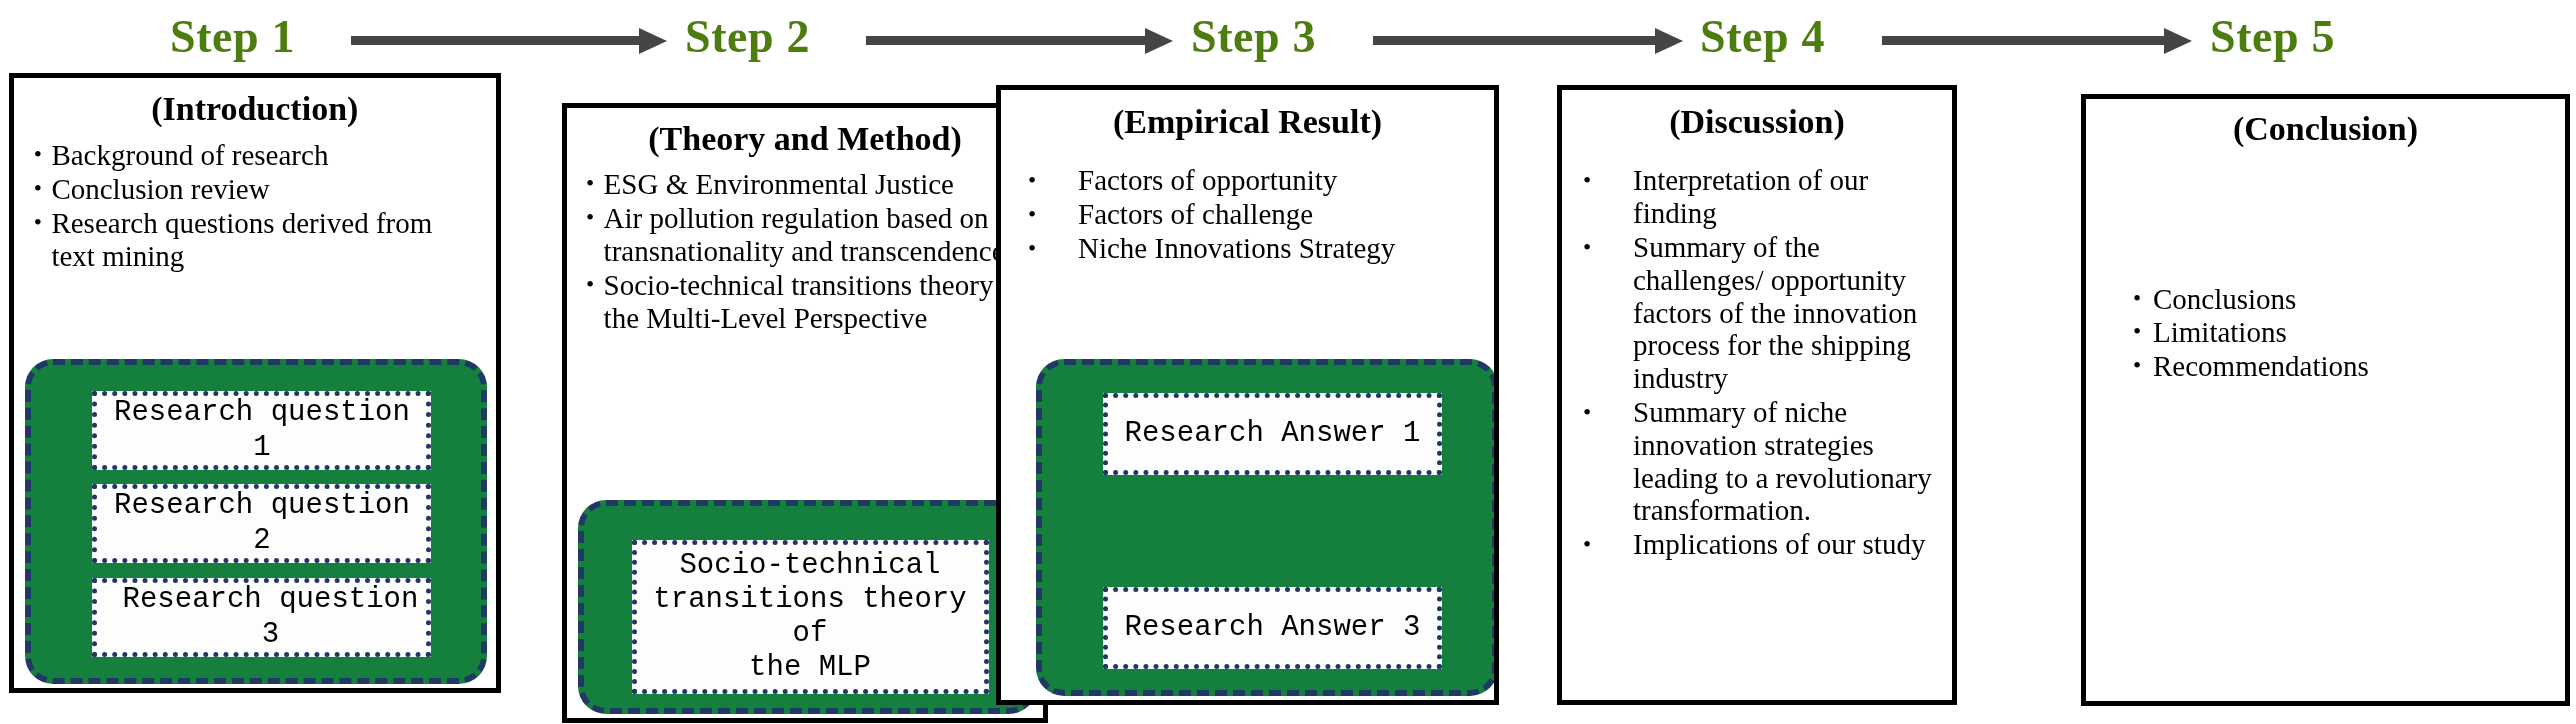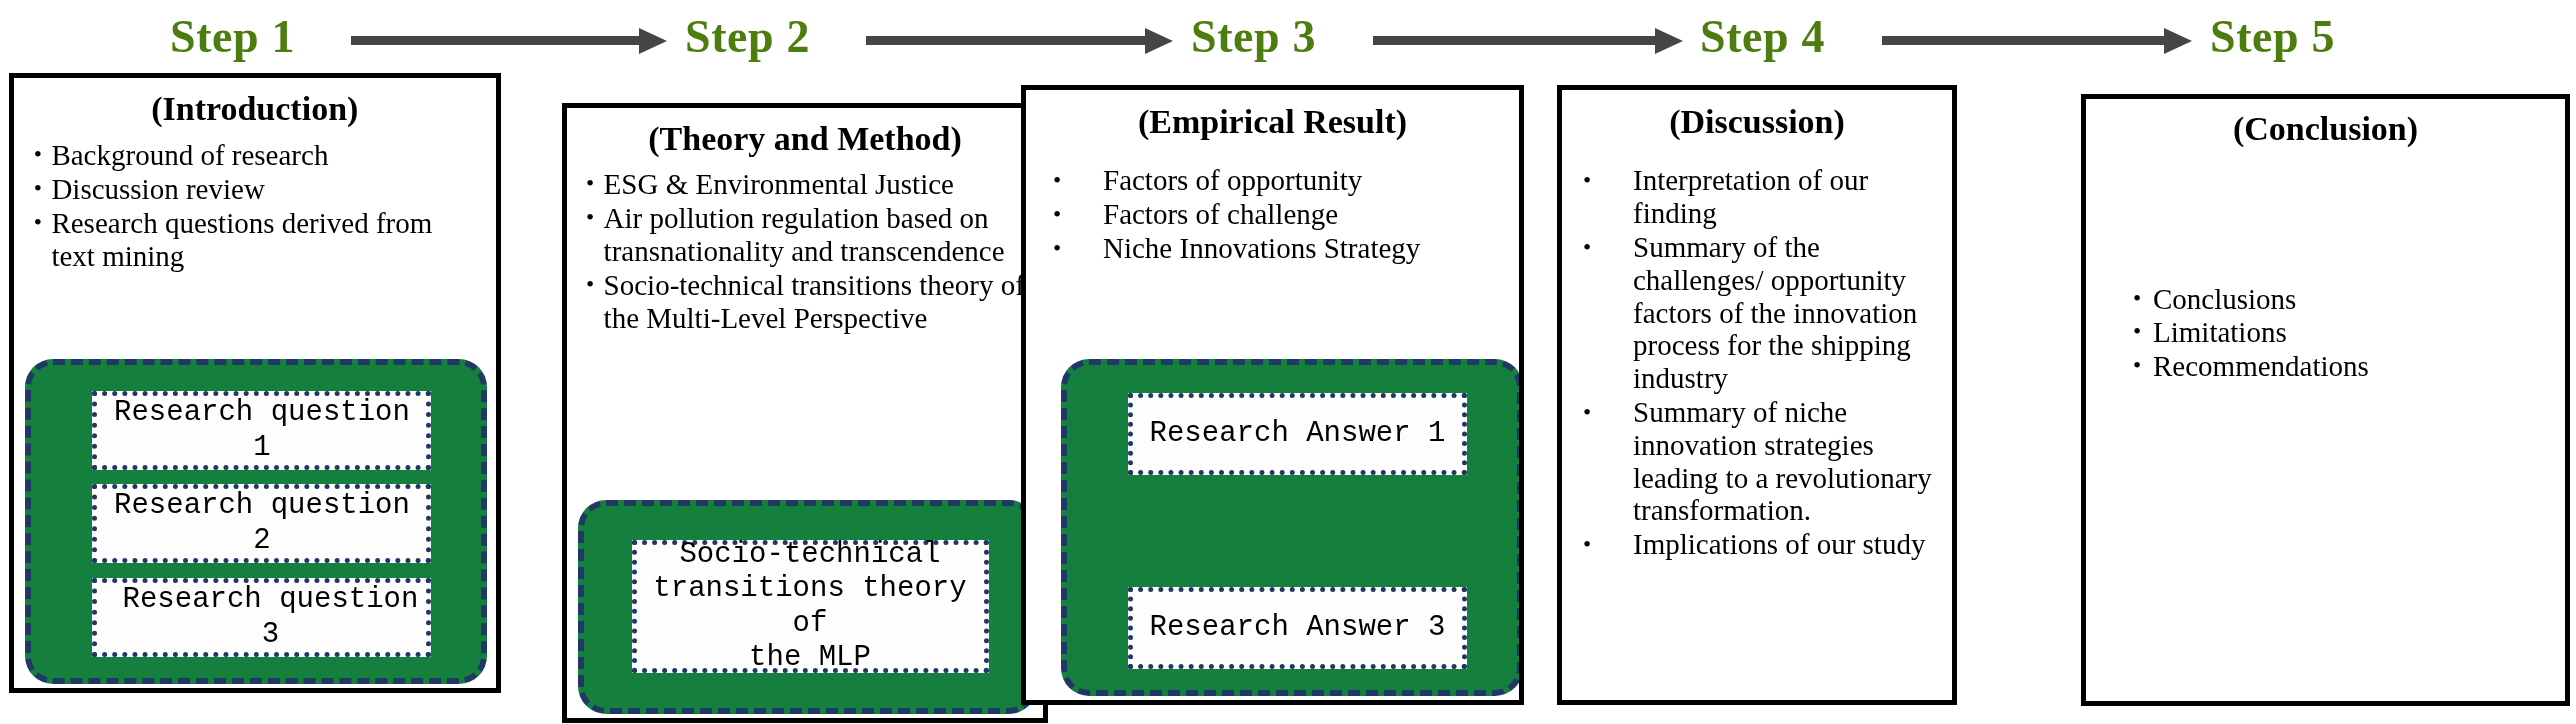--- a/index.html
+++ b/index.html
@@ -134,21 +134,21 @@
 <div class="panel" style="left:8.8px;top:73px;width:492px;height:620px;">
   <div class="panel-title" style="margin-top:11.7px;">(Introduction)</div>
 
   <ul class="bullets tight" style="margin:11.7px 15px 0 20px;">
     <li>
         <span class="bdot">•</span>
         <span class="btxt">Background of research</span>
       </li>
     <li>
         <span class="bdot">•</span>
-        <span class="btxt">Discussion review</span>
+        <span class="btxt">Conclusion review</span>
       </li>
     <li>
         <span class="bdot">•</span>
         <span class="btxt">Research questions derived from text mining</span>
       </li>
   </ul>
 
   <div class="blue-group" style="left:11.7px;top:281px;width:462px;height:325px;">
     <div class="blue-item" style="position:absolute;left:61px;top:26px;width:339px;height:79px;">Research question 1</div>
     <div class="blue-item" style="position:absolute;left:61px;top:119px;width:339px;height:79px;">Research question 2</div>
@@ -168,27 +168,27 @@
         <span class="bdot">•</span>
         <span class="btxt">Air pollution regulation based on transnationality and transcendence</span>
       </li>
     <li>
         <span class="bdot">•</span>
         <span class="btxt">Socio-technical transitions theory of the Multi-Level Perspective</span>
       </li>
   </ul>
 
   <div class="blue-group" style="left:10.5px;top:392px;width:459px;height:214px;">
-    <div class="blue-item" style="position:absolute;left:48px;top:34px;width:357px;height:133px;">Socio-technical
+    <div class="blue-item" style="position:absolute;left:48px;top:34px;width:357px;height:154px;">Socio-technical
 transitions theory of
 the MLP</div>
   </div>
 </div>
 
-<div class="panel" style="left:1021px;top:85px;width:503px;height:620px;">
+<div class="panel" style="left:996px;top:85px;width:503px;height:620px;">
   <div class="panel-title" style="margin-top:13px;">(Empirical Result)</div>
 
   <ul class="bullets wide" style="margin:23.4px 13px 0 27px;">
     <li>
         <span class="bdot">•</span>
         <span class="btxt">Factors of opportunity</span>
       </li>
     <li>
         <span class="bdot">•</span>
         <span class="btxt">Factors of challenge</span>

